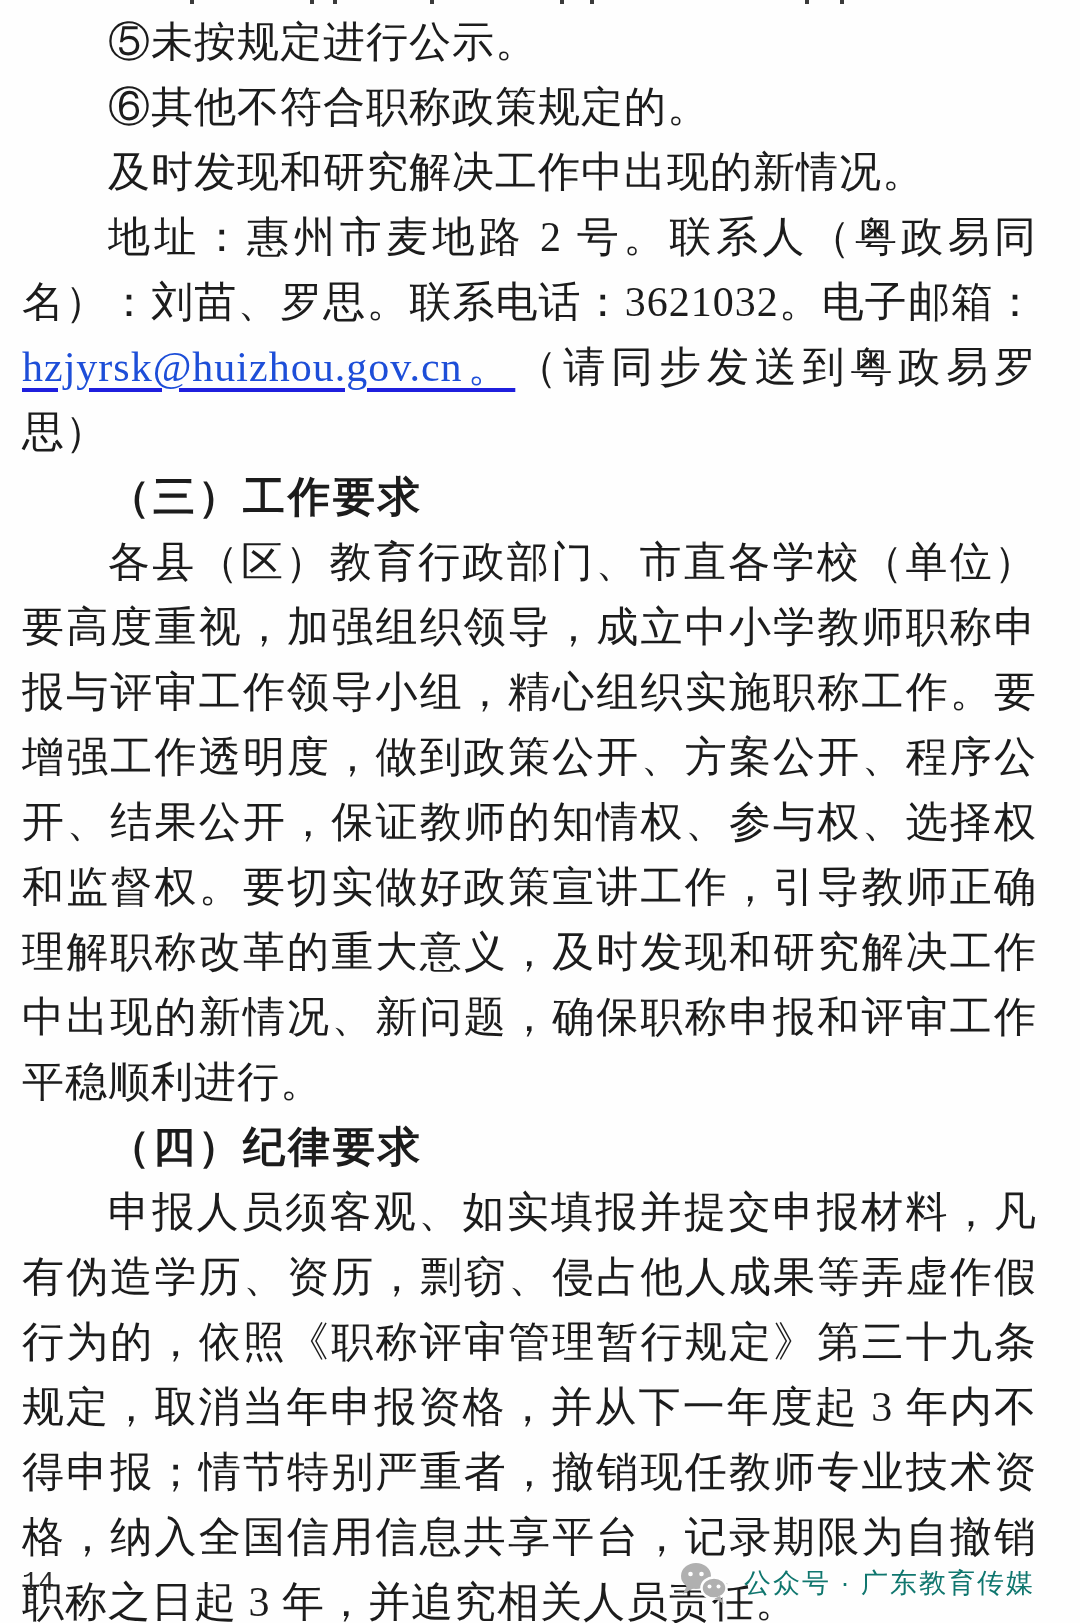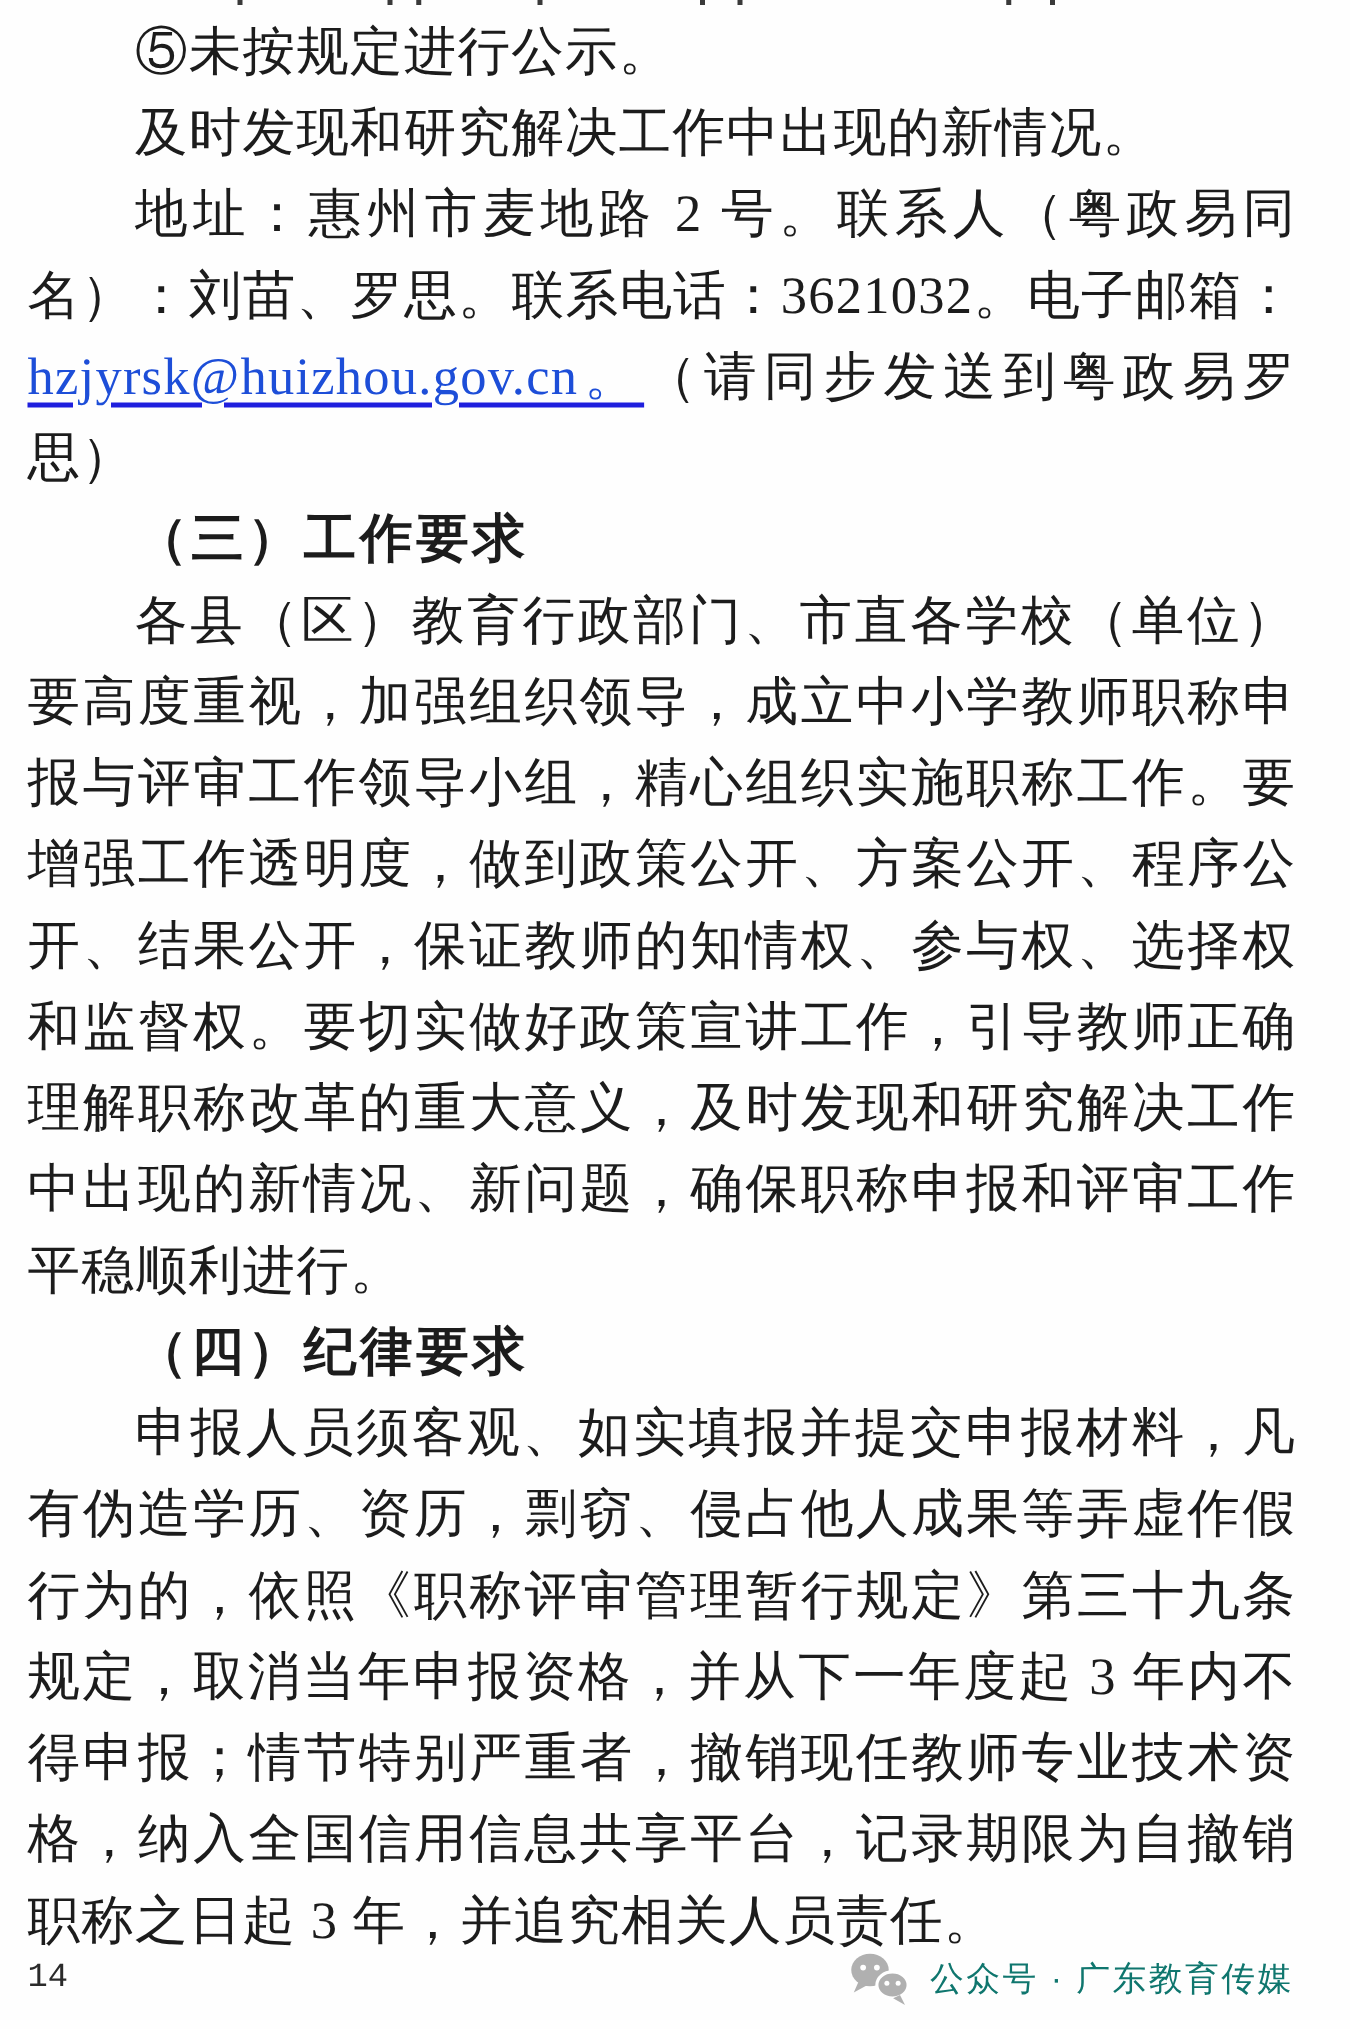--- a/index.html
+++ b/index.html
@@ -97,20 +97,21 @@
       <i style="left:560px"></i>
       <i style="left:590px"></i>
     <i style="left:805px"></i>
       <i style="left:840px"></i>
   </div>
 
   <div class="content">
 
     <p class="para indent">⑤未按规定进行公示。</p>
 
+    <p class="para indent">⑥其他不符合职称政策规定的。</p>
 
     <p class="para indent">及时发现和研究解决工作中出现的新情况。</p>
 
     <p class="para indent"><span>地址：惠州市麦地路 2 号。联系人（粤政易同名）：刘苗、罗思。联系电话：3621032。电子邮箱：</span><a class="email">hzjyrsk@huizhou.gov.cn。</a><span>（请同步发送到粤政易罗思）</span></p>
 
     <p class="heading">（三）工作要求</p>
 
     <p class="para indent">各县（区）教育行政部门、市直各学校（单位）要高度重视，加强组织领导，成立中小学教师职称申报与评审工作领导小组，精心组织实施职称工作。要增强工作透明度，做到政策公开、方案公开、程序公开、结果公开，保证教师的知情权、参与权、选择权和监督权。要切实做好政策宣讲工作，引导教师正确理解职称改革的重大意义，及时发现和研究解决工作中出现的新情况、新问题，确保职称申报和评审工作平稳顺利进行。</p>
 
     <p class="heading">（四）纪律要求</p>

